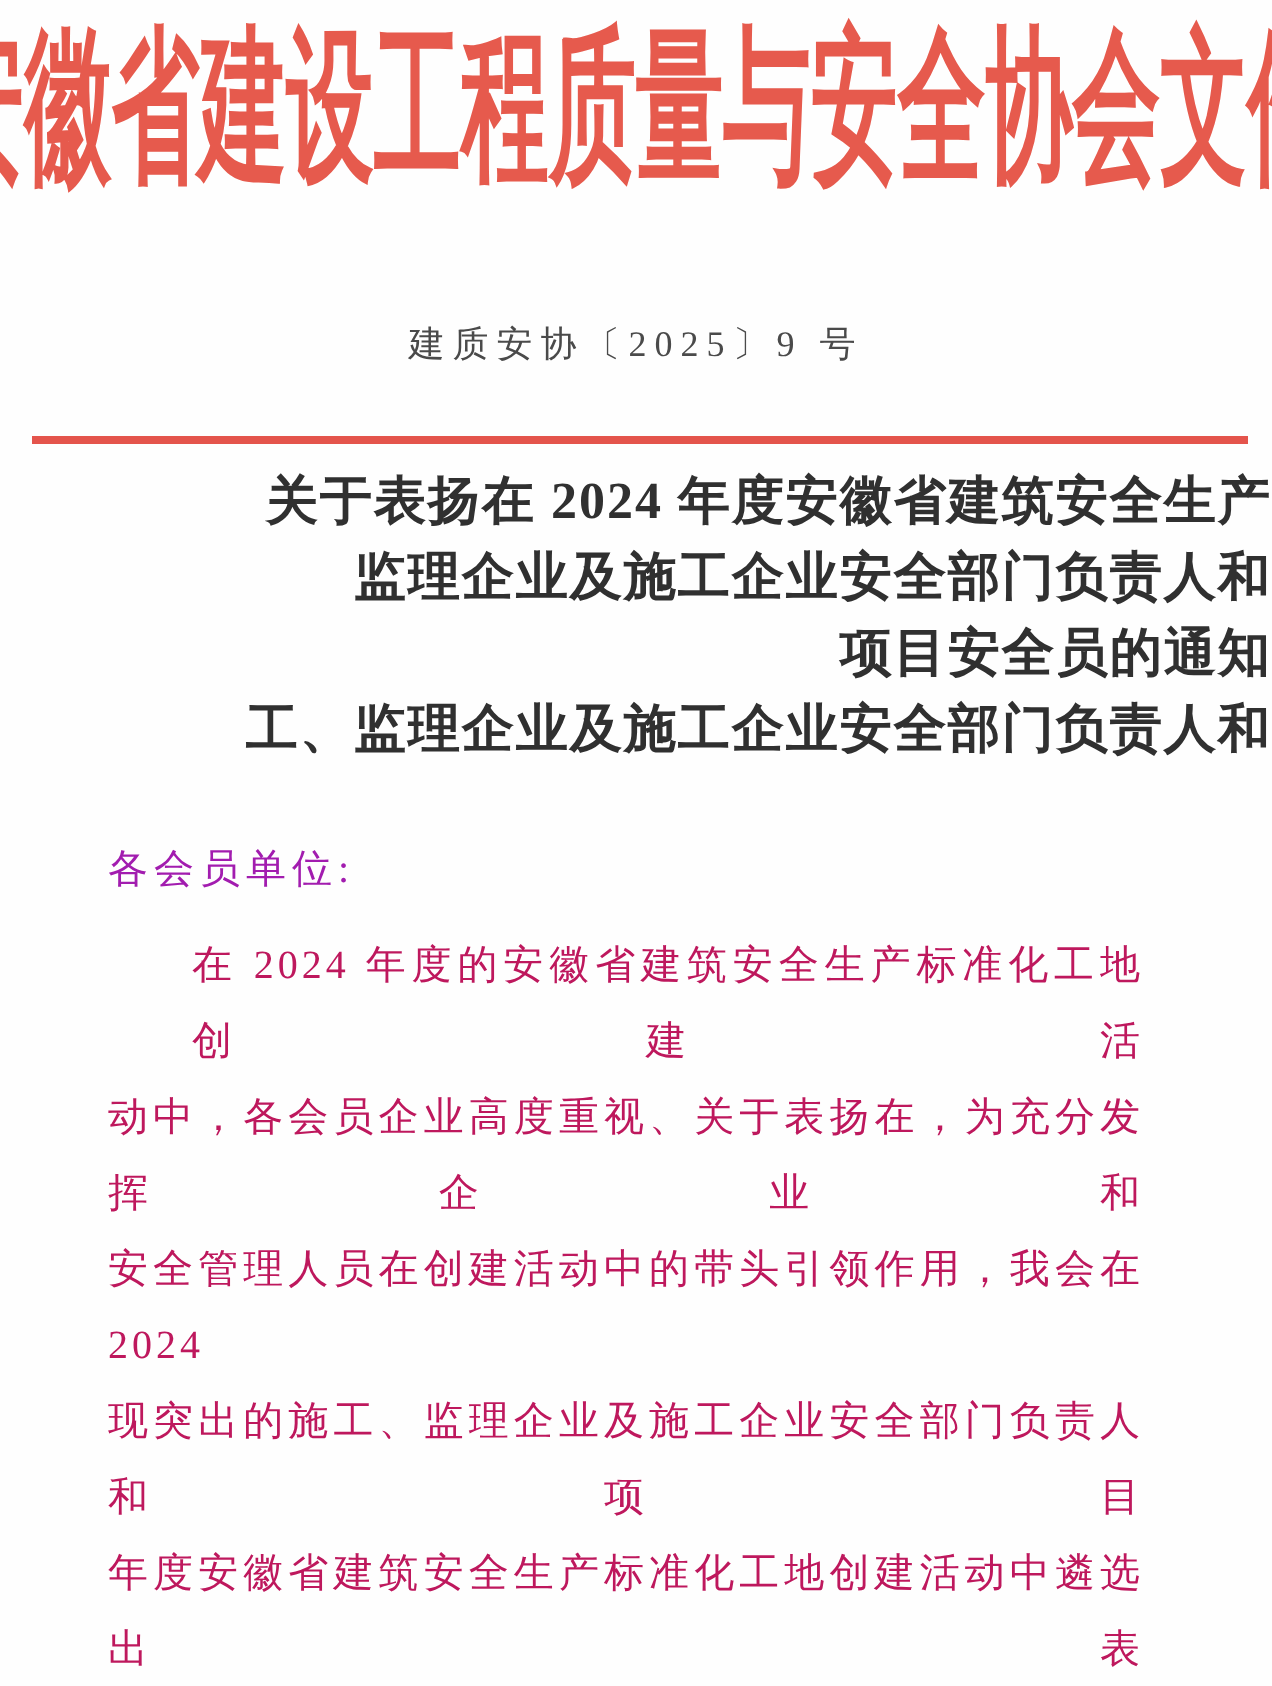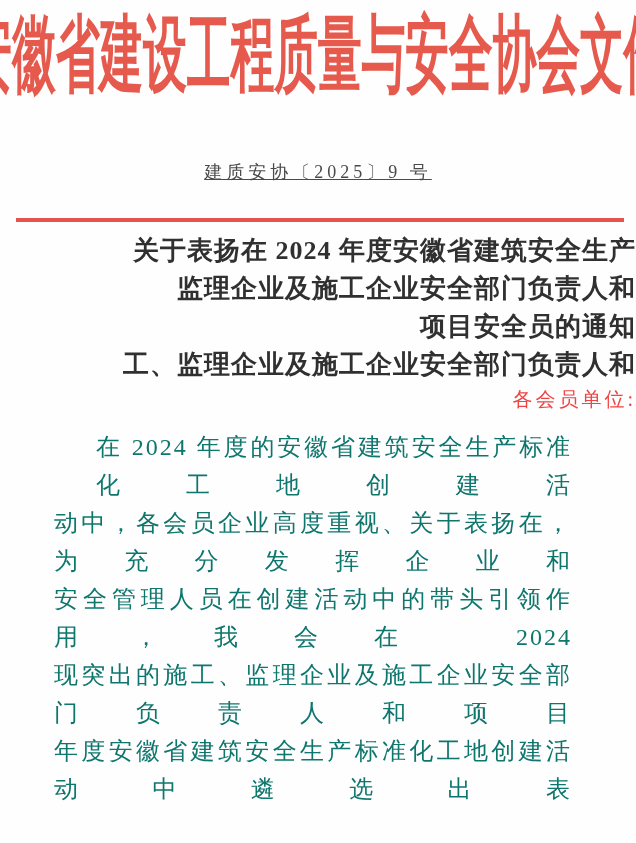--- a/index.html
+++ b/index.html
@@ -31,21 +31,20 @@
     line-height: 98px;
   }
   
   .doc-number {
     margin-top: 56px;
     text-align: center;
     font-size: 18px;
     letter-spacing: 4px;
     color: #4a4a4a;
     line-height: 24px;
-    text-decoration: underline;
   }
   
   .red-divider {
     margin-top: 34px;
     margin-left: 16px;
     width: 608px;
     height: 4px;
     background: #e4544c;
   }
   
@@ -55,33 +54,33 @@
     font-weight: bold;
     color: #303030;
     font-size: 26px;
     letter-spacing: 1px;
   }
   .doc-title .title-line {
     line-height: 38px;
   }
   
   .salutation {
+    margin-top: 36px;
     margin-left: 54px;
     font-size: 20px;
     letter-spacing: 3px;
     line-height: 30px;
-    color: #ef4444;
-    text-align: right;
+    color: #a21caf;
   }
   .paragraph {
     margin-top: 14px;
     margin-left: 54px;
     width: 518px;
-    font-size: 24px;
-    color: #0f766e;
+    font-size: 20px;
+    color: #be185d;
   }
   .para-line {
     line-height: 38px;
     letter-spacing: 2px;
     text-align: justify;
     text-align-last: justify;
     white-space: nowrap0; 
   }
   .para-line.first {
     padding-left: 42px;

